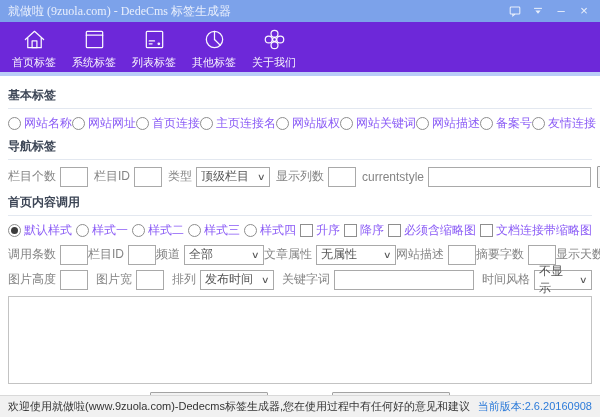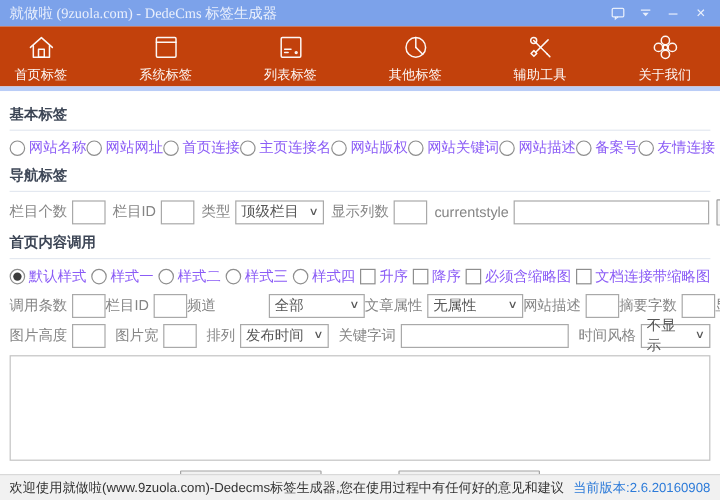--- a/index.html
+++ b/index.html
@@ -10,21 +10,21 @@
   }
   
   .titlebar{height:22px;flex:0 0 22px;background:#7ca2ea;display:flex;align-items:center;padding-left:8px;}
   .title-text{font-size:12px;color:#e9effc;white-space:nowrap;font-family:Liberation Serif, serif;}
   .win-controls{margin-left:auto;display:flex;align-items:center;gap:9px;padding-right:9px;}
   .wc{display:flex;align-items:center;justify-content:center;width:14px;height:14px;cursor:default;}
   .wc svg{stroke:rgba(255,255,255,.82);fill:none;stroke-width:1.2;}
   .wc.glyph{color:rgba(255,255,255,.85);font-size:13px;line-height:14px;}
   .skin-tri{fill:rgba(255,255,255,.82);stroke:none;}
   
-  .toolbar{height:50px;flex:0 0 50px;background:#c2410c;display:flex;align-items:stretch;padding-left:4px;gap:44px;}
+  .toolbar{height:50px;flex:0 0 50px;background:#6d28d9;display:flex;align-items:stretch;padding-left:4px;}
   .tb-item{width:60px;display:flex;flex-direction:column;align-items:center;justify-content:center;gap:3px;padding-top:2px;cursor:default;}
   .tb-icon{width:25px;height:25px;stroke:rgba(255,255,255,.96);fill:none;stroke-width:1.3;stroke-linecap:round;stroke-linejoin:round;}
   .tb-label{font-size:11px;color:rgba(255,255,255,.96);white-space:nowrap;}
   .toolbar-strip{height:4px;flex:0 0 4px;background:#bacdf7;}
   
   .content{flex:1;padding:4px 8px;overflow:hidden;background:#fff;}
   .sec-title{margin-top:7px;padding-bottom:4px;border-bottom:1px solid #e3e8f0;font-size:12px;font-weight:bold;color:#3d4656;}
   .row{display:flex;align-items:center;}
   .row.opts{margin-top:6px;height:16px;justify-content:space-between;}
   .row.fields{margin-top:6px;height:21px;gap:6px;}
@@ -37,21 +37,21 @@
   .checkbox{width:11px;height:11px;border:1px solid #8e8e8e;background:#fff;flex:0 0 auto;}
   .field{display:flex;align-items:center;gap:4px;}
   .flabel{font-size:12px;color:#858585;white-space:nowrap;}
   .inp{height:20px;box-sizing:border-box;border:1px solid #a9a9a9;background:#fff;padding:0 3px;font-size:12px;color:#333;font-family:inherit;}
   .inp-s{width:28px;}
   .inp-kw{width:140px;}
   .inp-flex{flex:1;min-width:20px;}
   .sel{height:20px;box-sizing:border-box;border:1px solid #a9a9a9;background:#fff;display:flex;align-items:center;justify-content:space-between;padding:0 4px;font-size:12px;color:#555;cursor:default;}
   .sel .arr{font-size:9px;color:#555;margin-left:6px;transform:scaleX(1.3);}
   .sel-type{width:74px;}
-  .sel-channel{width:80px;margin-left:40px;}
+  .sel-channel{width:80px;}
   .sel-attr{width:80px;}
   .sel-order{width:74px;}
   .sel-time{flex:1;}
   .btn-sm{height:22px;box-sizing:border-box;border:1px solid #9e9e9e;background:#f5f5f5;font-size:12px;color:#444;padding:0 10px;font-family:inherit;border-radius:1px;}
   .output{display:block;margin-top:6px;width:100%;height:88px;box-sizing:border-box;border:1px solid #c3c3c3;resize:none;font-family:inherit;font-size:12px;padding:3px;}
   .actions{margin-top:8px;display:flex;justify-content:center;gap:64px;}
   .btn-main{width:118px;height:22px;box-sizing:border-box;border:1px solid #a3a3a3;background:#f2f2f2;font-size:12px;color:#333;font-family:inherit;border-radius:1px;}
   
   .statusbar{height:22px;flex:0 0 22px;background:#f1f1f1;border-top:1px solid #d9d9d9;display:flex;align-items:center;justify-content:space-between;padding:0 8px;box-sizing:border-box;}
   .status-msg{font-size:11px;color:#333;white-space:nowrap;overflow:hidden;}
@@ -147,26 +147,20 @@
         <span class="tb-label">列表标签</span>
       </div>
       <div class="tb-item">
         <svg class="tb-icon" viewBox="0 0 26 26">
           <use href="#pie-icon"></use>
         </svg>
         <span class="tb-label">其他标签</span>
       </div>
       <div class="tb-item">
         <svg class="tb-icon" viewBox="0 0 26 26">
-          <use href="#tools-icon"></use>
-        </svg>
-        <span class="tb-label">辅助工具</span>
-      </div>
-      <div class="tb-item">
-        <svg class="tb-icon" viewBox="0 0 26 26">
           <use href="#flower-icon"></use>
         </svg>
         <span class="tb-label">关于我们</span>
       </div>
     </div>
   <div class="toolbar-strip"></div>
 
   <div class="content">
 
     <div class="sec-title">基本标签</div>

